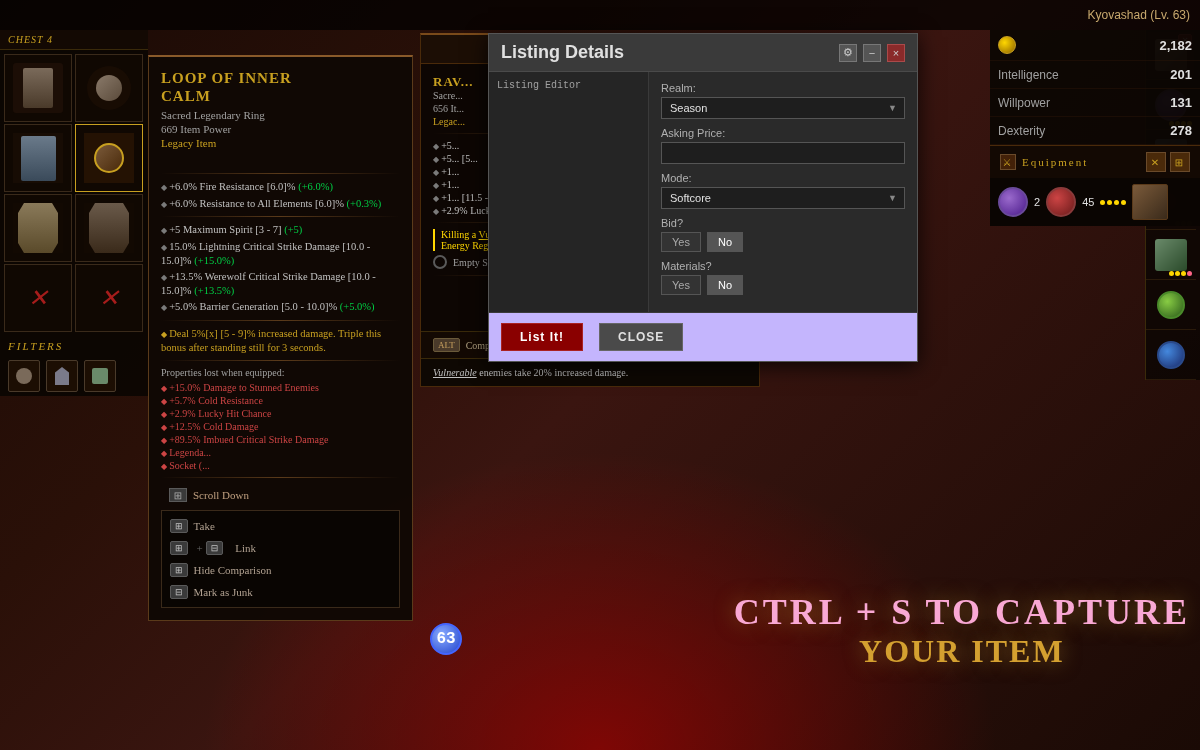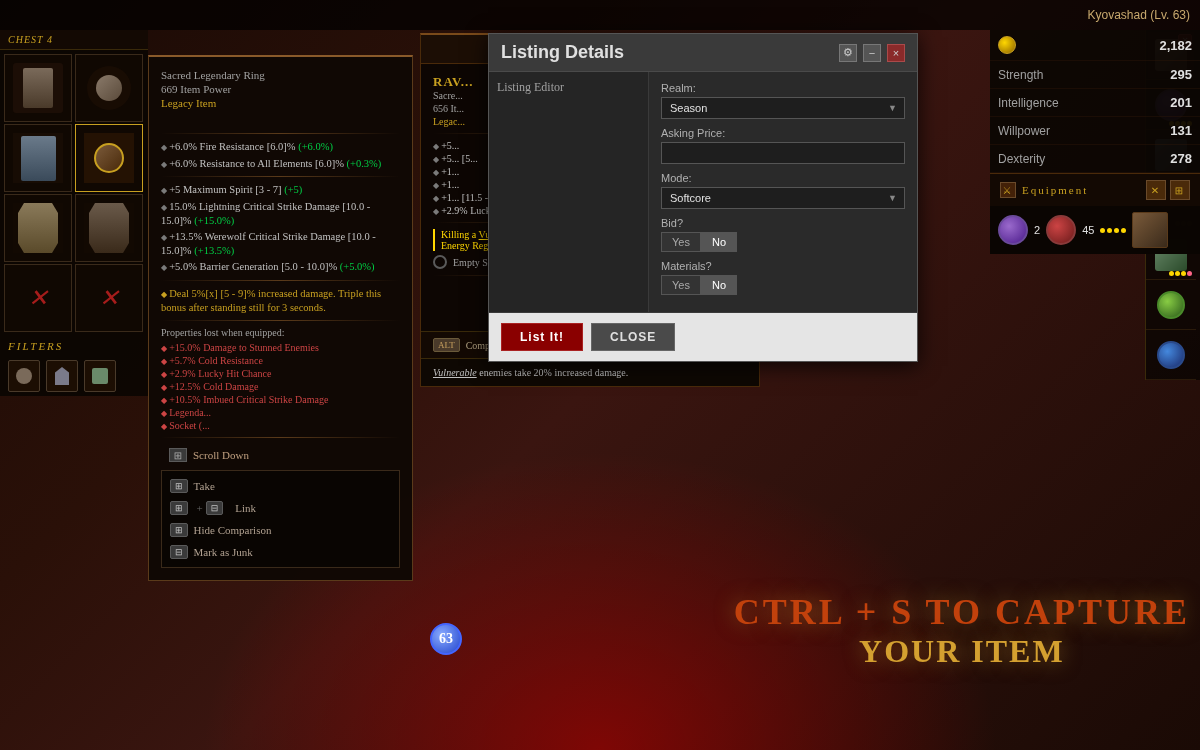--- a/index.html
+++ b/index.html
@@ -373,22 +373,22 @@
     }
 
     .listing-editor-panel {
       width: 160px;
       background: #252525;
       border-right: 1px solid #3a3a3a;
       padding: 8px;
     }
     .listing-editor-label {
       color: #a0a0a0;
-      font-size: 12px;
-      font-family: Liberation Serif, serif;
+      font-size: 10px;
+      font-family: Liberation Mono, monospace;
       margin-bottom: 20px;
     }
 
     .hover-instruction {
       color: #c0c0c0;
       font-size: 13px;
       font-family: Arial, sans-serif;
       line-height: 1.5;
       padding: 16px 8px;
     }
@@ -444,43 +444,44 @@
       background: #1e1e1e;
       border: 1px solid #555;
       color: #e0e0e0;
       font-size: 11px;
       font-family: Arial, sans-serif;
       padding: 4px 8px;
     }
 
     .radio-group {
       display: flex;
+      gap: 6px;
       align-items: flex-end;
     }
     .radio-btn {
       padding: 3px 10px;
       font-size: 11px;
       font-family: Arial, sans-serif;
       cursor: pointer;
       border: 1px solid #555;
     }
     .radio-btn.active {
       background: #555;
       color: #fff;
     }
     .radio-btn.inactive {
       background: #333;
       color: #aaa;
     }
 
     .modal-footer {
-      background: #e5e5e5;
+      background: #c4b5fd;
       padding: 10px 12px;
       display: flex;
-      gap: 8px;
+      gap: 16px;
       border-top: 1px solid #3a3a3a;
     }
     .btn-list {
       background: #8a0000;
       color: #fff;
       border: 1px solid #aa2222;
       padding: 6px 18px;
       font-size: 12px;
       font-family: Arial, sans-serif;
       font-weight: bold;
@@ -586,21 +587,21 @@
 
     
     .ctrl-s-text {
       position: absolute;
       bottom: 80px;
       right: 10px;
       text-align: center;
       pointer-events: none;
     }
     .ctrl-s-line1 {
-      color: #c2410c;
+      color: #f9a8d4;
       font-size: 36px;
       font-weight: bold;
       text-transform: uppercase;
       letter-spacing: 3px;
       text-shadow: 0 0 20px rgba(212,160,48,0.5);
       font-family: 'Georgia', serif;
     }
     .ctrl-s-line2 {
       color: #d4a030;
       font-size: 32px;
@@ -674,23 +675,23 @@
       left: 430px;
       width: 32px;
       height: 32px;
       border-radius: 50%;
       background: radial-gradient(circle at 35% 35%, #88aaff, #2244cc);
       border: 2px solid #4466ff;
       display: flex;
       align-items: center;
       justify-content: center;
       color: #fff;
-      font-size: 14px;
+      font-size: 16px;
       font-weight: bold;
-      font-family: Liberation Serif, serif;
+      font-family: Liberation Mono, monospace;
     }
   </style>
 </head>
 <body>
 
 <div class="game-bg"></div>
 <div class="red-glow"></div>
 
 <div class="top-bar">
   <span class="player-name">Kyovashad (Lv. 63)</span>
@@ -754,20 +755,21 @@
     <div style="width:32px;height:32px;background:rgba(40,20,5,0.6);border:1px solid #4a3a2a;border-radius:2px;display:flex;align-items:center;justify-content:center;cursor:pointer;">
       <div style="width:14px;height:18px;background:#7a7a8a;clip-path:polygon(50% 0%,100% 30%,100% 100%,0% 100%,0% 30%);"></div>
     </div>
     <div style="width:32px;height:32px;background:rgba(40,20,5,0.6);border:1px solid #4a3a2a;border-radius:2px;display:flex;align-items:center;justify-content:center;cursor:pointer;">
       <div style="width:16px;height:16px;background:#6a8a6a;border-radius:2px;"></div>
     </div>
   </div>
 </div>
 
 <div class="item-tooltip">
+  <div class="item-name">Loop of Inner<br>Calm</div>
   <div class="item-type">Sacred Legendary Ring</div>
   <div class="item-power">669 Item Power</div>
   <div class="legacy-item">Legacy Item</div>
 
   <div class="divider"></div>
 
   <div class="stat-line stat-bullet">
     +6.0% Fire Resistance [6.0]% <span class="stat-highlight">(+6.0%)</span>
   </div>
   <div class="stat-line stat-bullet">
@@ -796,21 +798,21 @@
   </div>
 
   <div class="divider"></div>
 
   <div class="properties-lost">Properties lost when equipped:</div>
 
   <div class="lost-stat" style="color:#cc4444;">+15.0% Damage to Stunned Enemies</div>
   <div class="lost-stat" style="color:#cc4444;">+5.7% Cold Resistance</div>
   <div class="lost-stat" style="color:#cc4444;">+2.9% Lucky Hit Chance</div>
   <div class="lost-stat" style="color:#cc4444;">+12.5% Cold Damage</div>
-  <div class="lost-stat" style="color:#cc4444;">+10.5% Imbued Critical Strike Damage</div>
+  <div class="lost-stat" style="color:#cc4444;">+89.5% Imbued Critical Strike Damage</div>
   <div class="lost-stat" style="color:#cc4444;">Legenda...</div>
   <div class="lost-stat" style="color:#cc4444;">Socket (...</div>
 
   <div class="divider"></div>
 
   <div class="scroll-indicator">
     <div class="scroll-icon">⊞</div>
     <span>Scroll Down</span>
   </div>
 
@@ -1009,24 +1011,20 @@
   </div>
 </div>
 
 <div class="stats-panel">
 
   <div class="stat-row">
     <div style="display:flex;align-items:center;gap:6px;">
       <div style="width:18px;height:18px;background:radial-gradient(circle at 35% 35%,#ffd700,#8a6000);border-radius:50%;border:1px solid #c8a020;"></div>
     </div>
     <span class="stat-value">2,182</span>
-  </div>
-  <div class="stat-row">
-    <span class="stat-name">Strength</span>
-    <span class="stat-value">295</span>
   </div>
   <div class="stat-row">
     <span class="stat-name">Intelligence</span>
     <span class="stat-value">201</span>
   </div>
   <div class="stat-row">
     <span class="stat-name">Willpower</span>
     <span class="stat-value">131</span>
   </div>
   <div class="stat-row">

